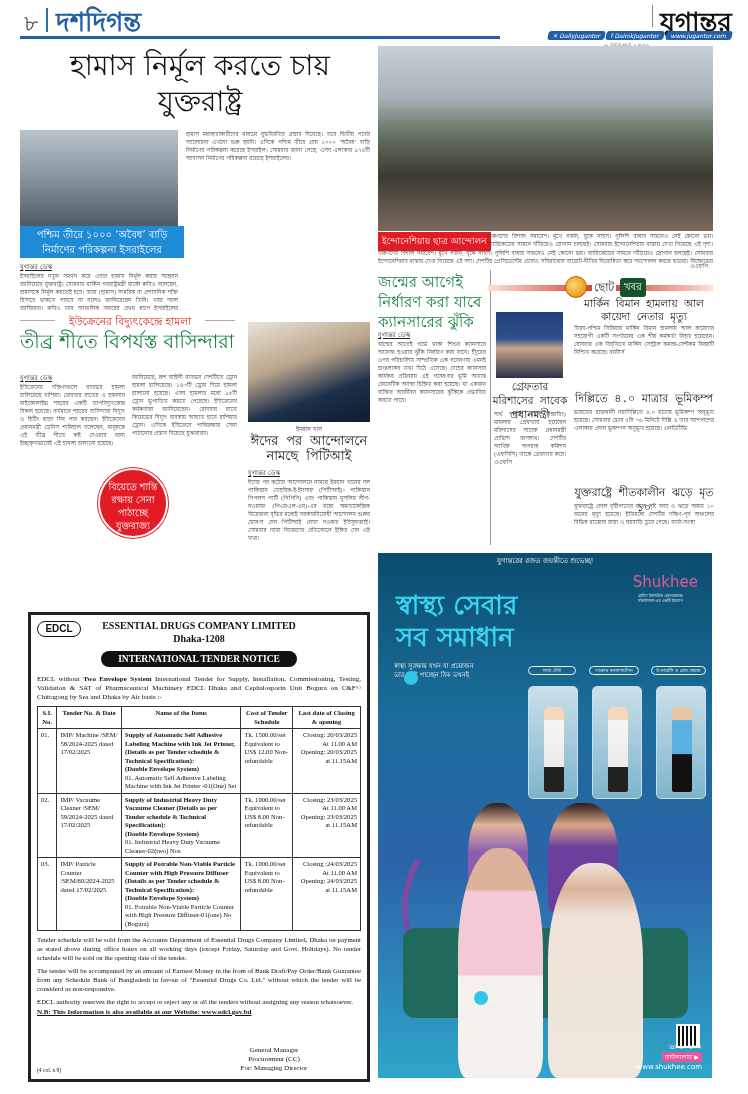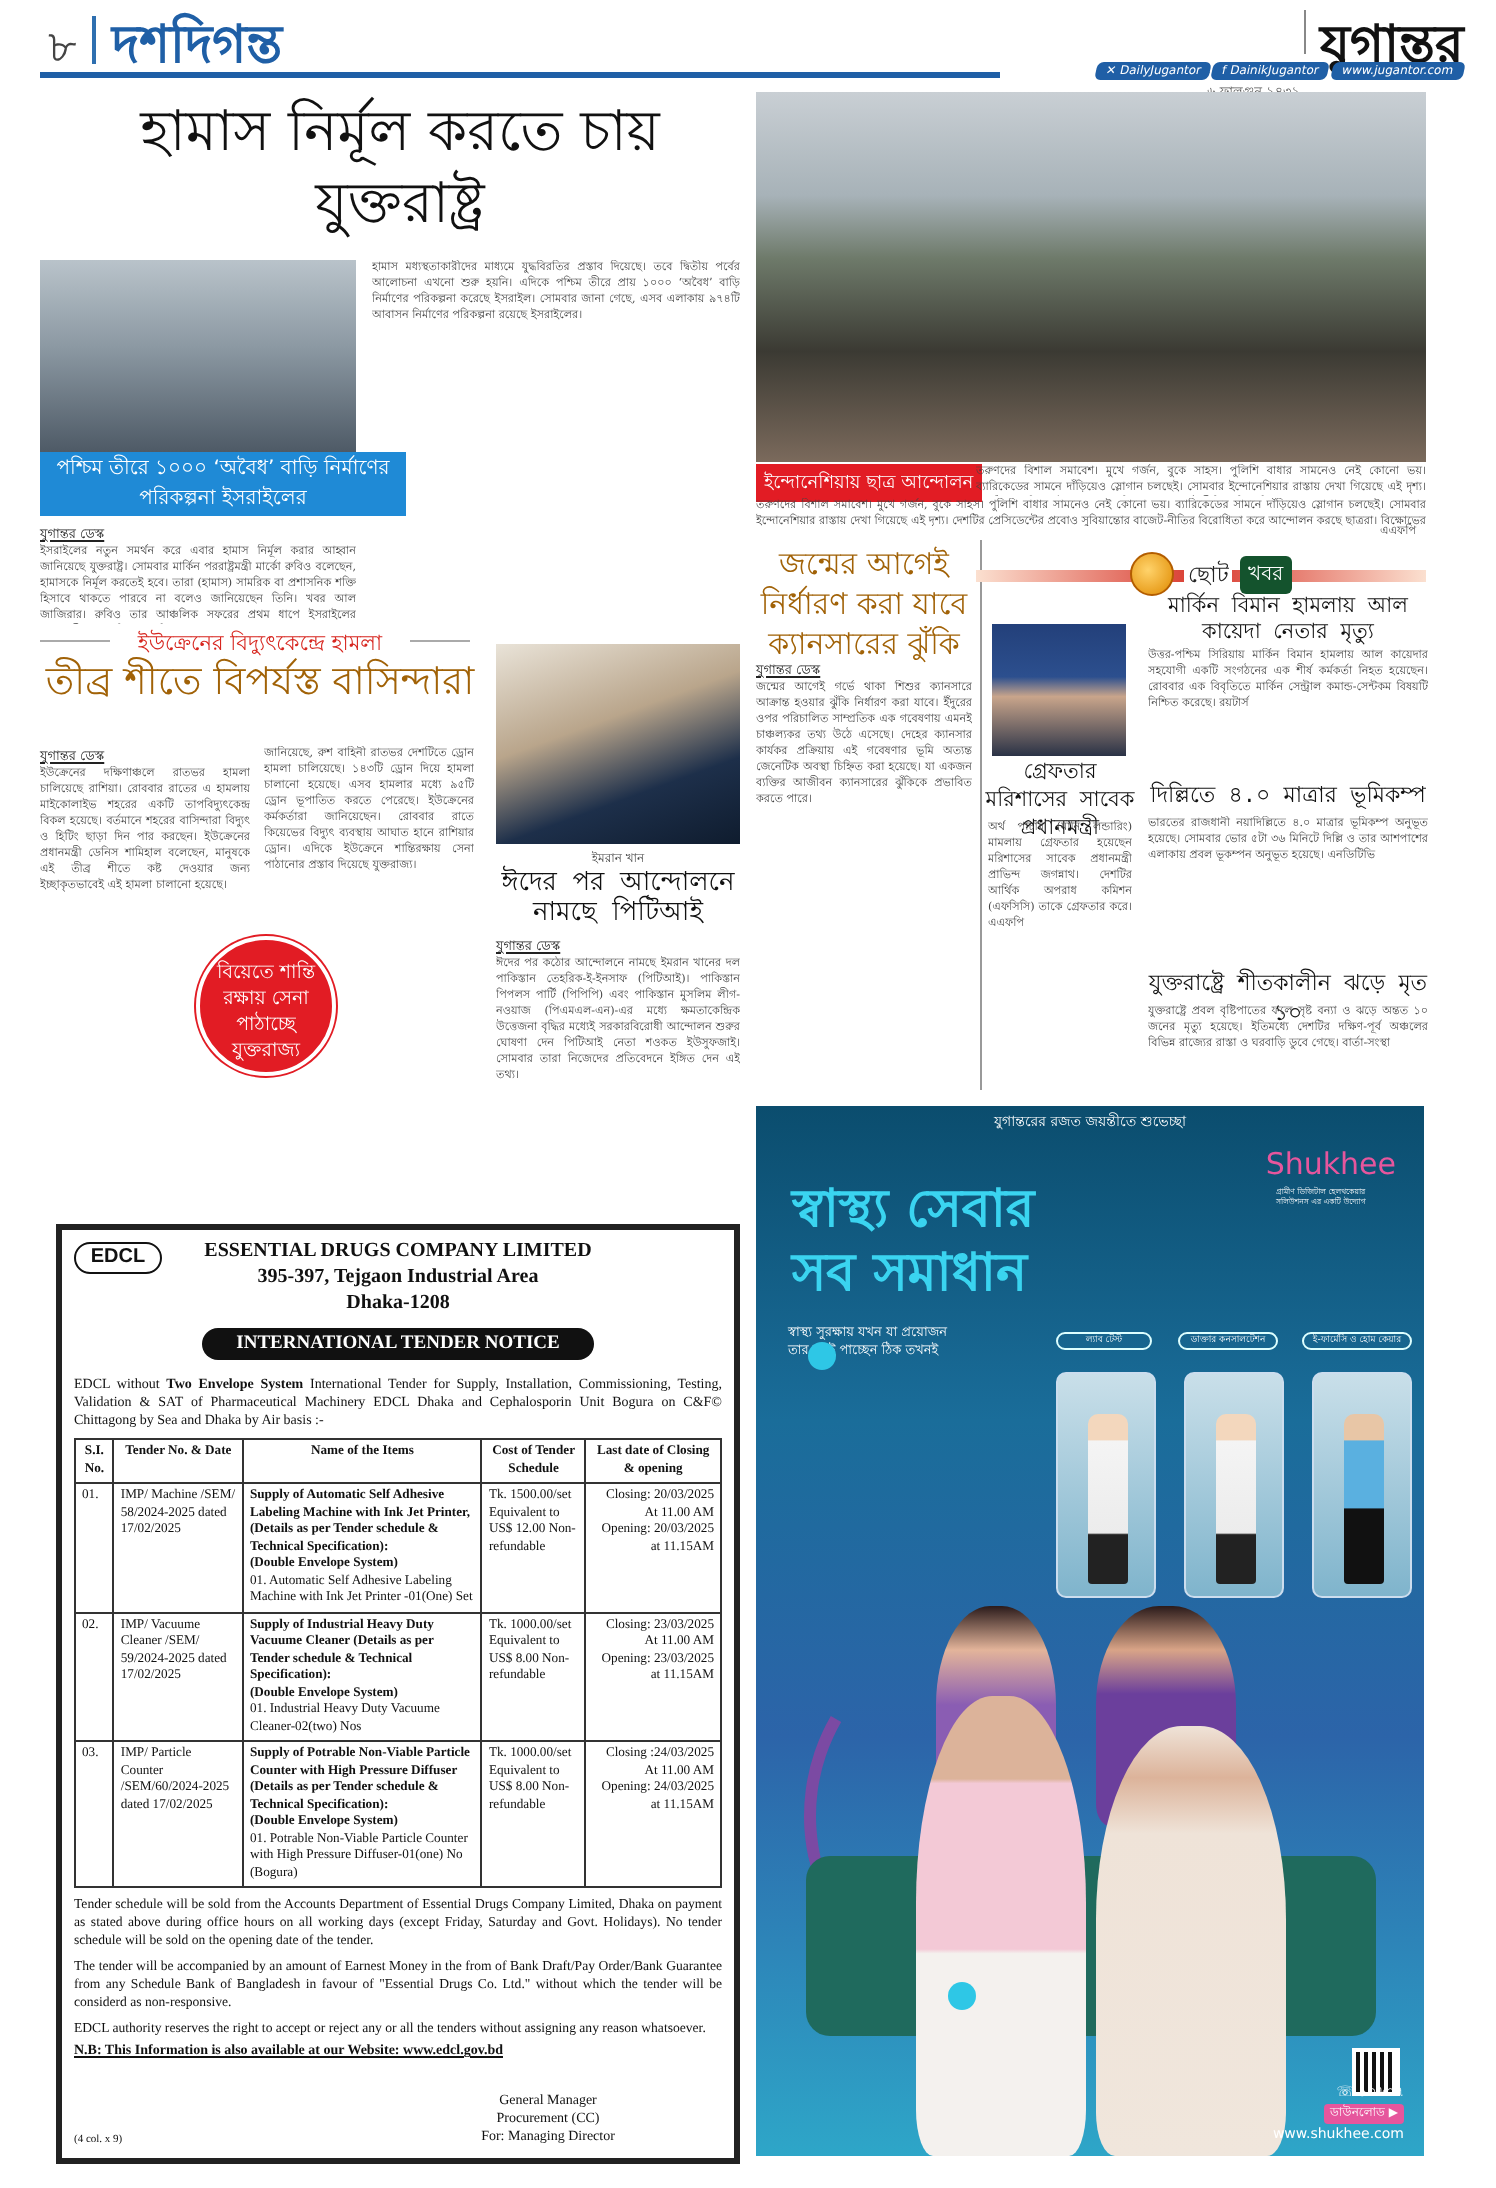--- a/index.html
+++ b/index.html
@@ -11,36 +11,36 @@
   .section-title { left: 56px; top: 2px; font-size: 26px; font-weight: bold; color: #1f5fa6; font-family: "DejaVu Sans", sans-serif; }
   .head-rule { left: 20px; top: 36px; width: 480px; height: 3px; background: #1f5fa6; }
   .date-box { left: 555px; top: 5px; font-size: 6.5px; color: #555; text-align: right; width: 95px; line-height: 9px; margin-top: 28px; }
   .date-sep { left: 652px; top: 5px; width: 1px; height: 22px; background: #888; }
   .masthead { left: 660px; top: 2px; font-size: 26px; font-weight: bold; color: #111; font-family: "DejaVu Sans", sans-serif; }
   .social { top: 31px; height: 9px; border-radius: 3px; background: #1f5fa6; color: #fff; font-size: 6px; padding: 1px 5px; font-family: "DejaVu Sans", sans-serif; line-height: 7px; transform: skewX(-12deg); }
 
   
   .lead-headline { left: 40px; top: 48px; width: 320px; text-align: center; font-size: 28px; line-height: 36px; color: #111; font-family: "DejaVu Sans", sans-serif; }
   .photo-west { left: 20px; top: 130px; width: 158px; height: 96px; background: linear-gradient(180deg,#b9c3ca 0%,#8c99a3 45%,#4e5a66 100%); }
-  .caption-bar { left: 20px; top: 226px; width: 183px; height: 32px; background: #1f8ad6; color: #fff; font-size: 10px; text-align: center; line-height: 15px; padding-top: 1px; font-family: "DejaVu Sans", sans-serif; }
+  .caption-bar { left: 20px; top: 226px; width: 164px; height: 32px; background: #1f8ad6; color: #fff; font-size: 10px; text-align: center; line-height: 15px; padding-top: 1px; font-family: "DejaVu Sans", sans-serif; }
   .body-text { font-size: 5.6px; line-height: 8px; color: #444; text-align: justify; }
   .byline { font-size: 6.5px; color: #222; text-decoration: underline; font-family: "DejaVu Sans", sans-serif; }
 
   
   .photo-indo { left: 378px; top: 46px; width: 335px; height: 185px; background: linear-gradient(180deg,#c9cfd4 0%,#a7b2b8 28%,#6e7a6a 45%,#3b3a33 70%,#7b6a5c 100%); }
   .indo-tag { left: 378px; top: 232px; background: #e21c24; color: #fff; font-size: 9px; padding: 2px 4px; font-family: "DejaVu Sans", sans-serif; }
 
   
   .col-rule-v { width: 1px; background: #999; }
   .short-banner { left: 488px; top: 285px; width: 225px; height: 6px; background: linear-gradient(90deg,#fbe0d0,#d8382d,#fbe0d0); }
   .globe { left: 565px; top: 276px; width: 22px; height: 22px; border-radius: 50%; background: radial-gradient(circle at 40% 40%,#ffd36b,#e08a00); border: 1px solid #b35d00; }
   .short-label { left: 592px; top: 279px; font-size: 11px; background:#fff; padding:0 2px; font-family: "DejaVu Sans", sans-serif; }
   .short-label2 { left: 620px; top: 278px; font-size: 10px; background:#14532d; color:#fff; padding:1px 4px; border-radius:3px; font-family: "DejaVu Sans", sans-serif; }
 
-  .headline-m { font-size: 17px; line-height: 22px; text-align: center; color: #a16207; font-family: "DejaVu Sans", sans-serif; }
+  .headline-m { font-size: 17px; line-height: 22px; text-align: left; color: #15803d; font-family: "DejaVu Sans", sans-serif; }
   .headline-s { font-size: 12px; line-height: 15px; text-align: center; color: #111; font-family: Liberation Mono, monospace; }
 
   .photo-mauritius { left: 496px; top: 312px; width: 67px; height: 66px; background: linear-gradient(180deg,#23407a 0%,#2c4f8e 40%,#c9a58b 55%,#2a3246 100%); }
   .photo-imran { left: 248px; top: 322px; width: 122px; height: 100px; background: linear-gradient(160deg,#e9e3d8 0%,#b9a58b 40%,#1d2f4a 70%,#0f1c2e 100%); }
 
   .red-kicker { font-size: 10.5px; color: #d7261f; text-align: center; font-family: "DejaVu Sans", sans-serif; }
   .circle-badge { left: 98px; top: 468px; width: 70px; height: 70px; border-radius: 50%; background: #e21c24; border: 2px solid #fff; box-shadow: 0 0 0 1px #e21c24; color: #fff; font-size: 9.5px; text-align: center; line-height: 13px; padding-top: 10px; font-family: "DejaVu Sans", sans-serif; }
 
   
   .tender { left: 28px; top: 612px; width: 342px; height: 470px; border: 3px solid #222; padding: 4px 6px; font-family: "Liberation Serif", serif; color: #111; }
@@ -137,21 +137,20 @@
 <div class="abs headline-s" style="left:574px; top:298px; width:140px; font-size:10.5px; line-height:13px;">মার্কিন বিমান হামলায় আল কায়েদা নেতার মৃত্যু</div>
 <div class="abs body-text" style="left:574px; top:324px; width:140px; height:66px; overflow:hidden;">উত্তর-পশ্চিম সিরিয়ায় মার্কিন বিমান হামলায় আল কায়েদার সহযোগী একটি সংগঠনের এক শীর্ষ কর্মকর্তা নিহত হয়েছেন। রোববার এক বিবৃতিতে মার্কিন সেন্ট্রাল কমান্ড-সেন্টকম বিষয়টি নিশ্চিত করেছে। রয়টার্স</div>
 <div class="abs headline-s" style="left:574px; top:392px; width:140px; font-size:11px;">দিল্লিতে ৪.০ মাত্রার ভূমিকম্প</div>
 <div class="abs body-text" style="left:574px; top:408px; width:140px; height:72px; overflow:hidden;">ভারতের রাজধানী নয়াদিল্লিতে ৪.০ মাত্রার ভূমিকম্প অনুভূত হয়েছে। সোমবার ভোর ৫টা ৩৬ মিনিটে দিল্লি ও তার আশপাশের এলাকায় প্রবল ভূকম্পন অনুভূত হয়েছে। এনডিটিভি</div>
 <div class="abs headline-s" style="left:574px; top:486px; width:140px; font-size:11px;">যুক্তরাষ্ট্রে শীতকালীন ঝড়ে মৃত ১০</div>
 <div class="abs body-text" style="left:574px; top:502px; width:140px; height:43px; overflow:hidden;">যুক্তরাষ্ট্রে প্রবল বৃষ্টিপাতের ফলে সৃষ্ট বন্যা ও ঝড়ে অন্তত ১০ জনের মৃত্যু হয়েছে। ইতিমধ্যে দেশটির দক্ষিণ-পূর্ব অঞ্চলের বিভিন্ন রাজ্যের রাস্তা ও ঘরবাড়ি ডুবে গেছে। বার্তা-সংস্থা</div>
 
 <div class="abs tender">
   <div class="abs tender-logo">EDCL</div>
   <div class="tender-co">ESSENTIAL DRUGS COMPANY LIMITED</div>
-  <div class="tender-co">395-397, Tejgaon Industrial Area</div>
   <div class="tender-co">Dhaka-1208</div>
   <div class="tender-title">INTERNATIONAL TENDER NOTICE</div>
   <div class="tender-intro"><span>EDCL without </span><b>Two Envelope System</b><span> International Tender for Supply, Installation, Commissioning, Testing, Validation &amp; SAT of Pharmaceutical Machinery EDCL Dhaka and Cephalosporin Unit Bogura on C&amp;F© Chittagong by Sea and Dhaka by Air basis :-</span></div>
   <table class="tt">
     <thead>
       <tr>
         <th style="width:6%;">S.I. No.</th>
         <th style="width:20%;">Tender No. &amp; Date</th>
         <th style="width:37%;">Name of the Items</th>
         <th style="width:16%;">Cost of Tender Schedule</th>

